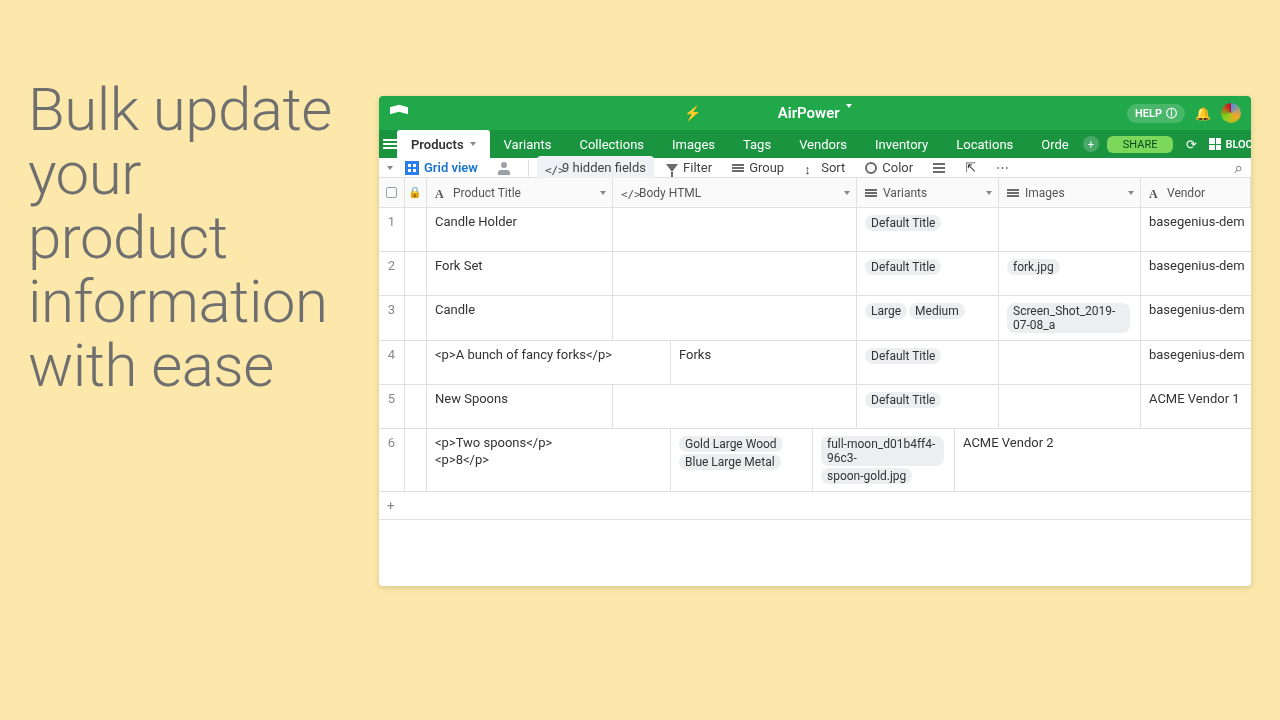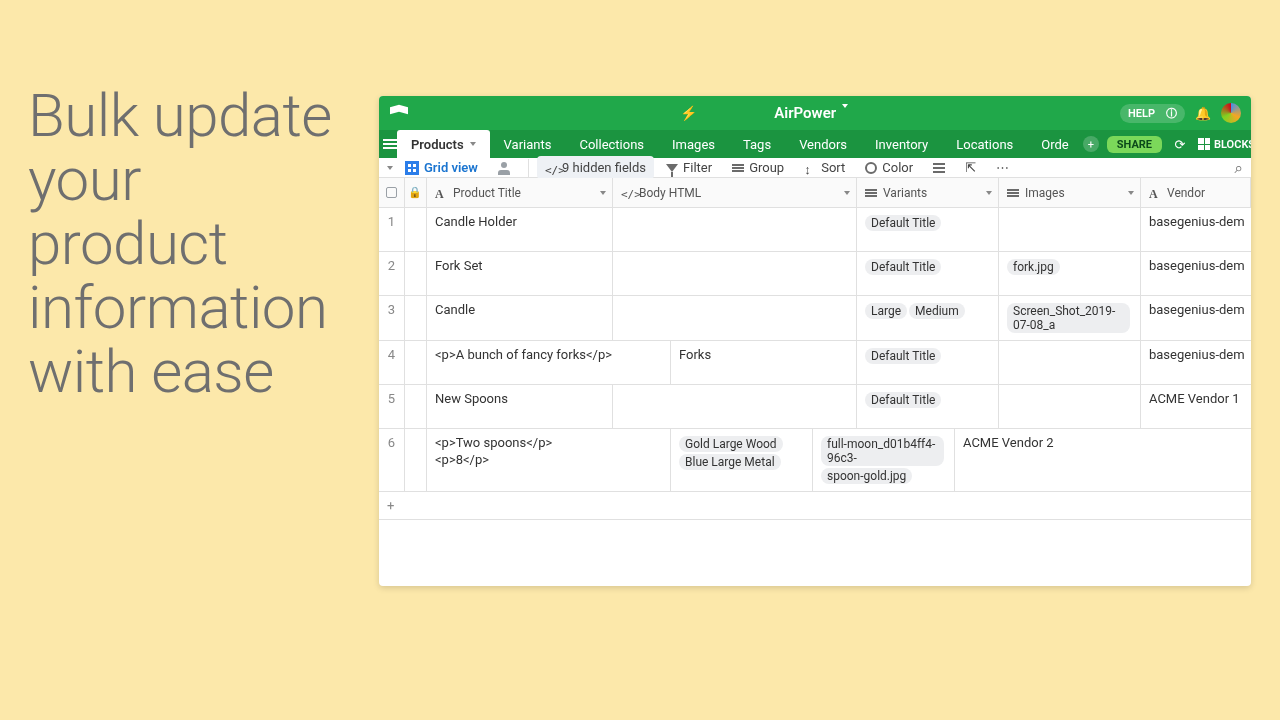--- a/index.html
+++ b/index.html
@@ -15,21 +15,21 @@
   * { box-sizing: border-box; }
   body {
     margin: 0; padding: 0;
     background: var(--pale);
     font-family: -apple-system, BlinkMacSystemFont, "Segoe UI", Roboto, sans-serif;
     color: var(--text);
     width: 1280px; height: 720px; overflow: hidden;
   }
   .canvas { position: relative; width: 1280px; height: 720px; }
   .heading {
-    position: absolute; left: 28px; top: 84px; width: 320px;
+    position: absolute; left: 28px; top: 78px; width: 320px;
     font-size: 60px; line-height: 64px; font-weight: 300;
     color: var(--heading-muted); letter-spacing: -0.5px;
   }
 
   .app {
     position: absolute; left: 379px; top: 96px;
     width: 872px; height: 490px; background: #fff; overflow: hidden;
     border-radius: 4px;
     box-shadow: 0 2px 6px rgba(0,0,0,0.15);
     display: flex; flex-direction: column;
@@ -44,21 +44,21 @@
   }
   .topbar .spacer { flex: 1; }
   .app-title { font-size: 15px; font-weight: 600; display: flex; align-items: flex-start; gap: 6px; }
   .caret-down {
     width: 0; height: 0; border-left: 3px solid transparent; border-right: 3px solid transparent;
     border-top: 4px solid #fff; display: inline-block;
   }
   .caret-down.muted { border-top-color: #888; }
   .help-pill {
     background: rgba(255,255,255,0.18); border-radius: 10px; padding: 2px 8px;
-    font-size: 11px; font-weight: 600; display: flex; align-items: center; gap: 11px;
+    font-size: 11px; font-weight: 600; display: flex; align-items: center; gap: 4px;
   }
   .iconbtn { width: 20px; height: 20px; display: flex; align-items: center; justify-content: center; cursor: pointer; }
   .logo-cube { width: 18px; height: 14px; position: relative; }
   .logo-cube::before, .logo-cube::after {
     content: ""; position: absolute; width: 9px; height: 7px; background: #fff;
   }
   .logo-cube::before { left: 0; top: 0; transform: skewY(-15deg); }
   .logo-cube::after  { right:0; top: 0; transform: skewY(15deg); }
   .bolt { font-size: 14px; }
   .avatar { width: 20px; height: 20px; border-radius: 50%; background: conic-gradient(#4a90e2,#f5a623,#7ed321,#d0021b); }
@@ -75,21 +75,21 @@
   .tab {
     padding: 12px 14px; display:flex; align-items:center; cursor:pointer; position:relative;
     white-space: nowrap;
     text-align: right;
   }
   .tab.active { background:#fff; color:#333; font-weight:600; border-radius: 3px 3px 0 0; }
   .tab.active .caret-down { margin-left:6px; }
   .tabstrip .flexspace { flex: 1; }
   .tab-extra { display:flex; align-items:center; gap:8px; padding-right:6px; }
   .circ { width:16px; height:16px; border-radius:50%; background: rgba(255,255,255,0.2); display:flex; align-items:center; justify-content:center; font-size:11px; }
-  .share-pill { background:#7ed957; color:#0b4; color:#094; color:#0a4a1a; background:#7bd85a; border-radius:6px; padding:2px 10px; font-size:11px; font-weight:700; color:#0b4a1a; }
+  .share-pill { background:#7ed957; color:#0b4; color:#094; color:#0a4a1a; background:#7bd85a; border-radius:6px; padding:2px 16px; font-size:11px; font-weight:400; color:#0b4a1a; }
   .blocks { display:flex; align-items:center; gap:4px; font-size:11px; font-weight:600; }
   .blocks-icon { width:12px; height:12px; display:grid; grid-template-columns:1fr 1fr; grid-template-rows:1fr 1fr; gap:1px; }
   .blocks-icon span { background:#fff; }
 
   
   .toolbar {
     background:#fff; border-bottom:1px solid var(--border);
     height: 20px; display:flex; align-items:center; padding: 0 8px; gap: 4px;
     color: var(--muted);
   }

